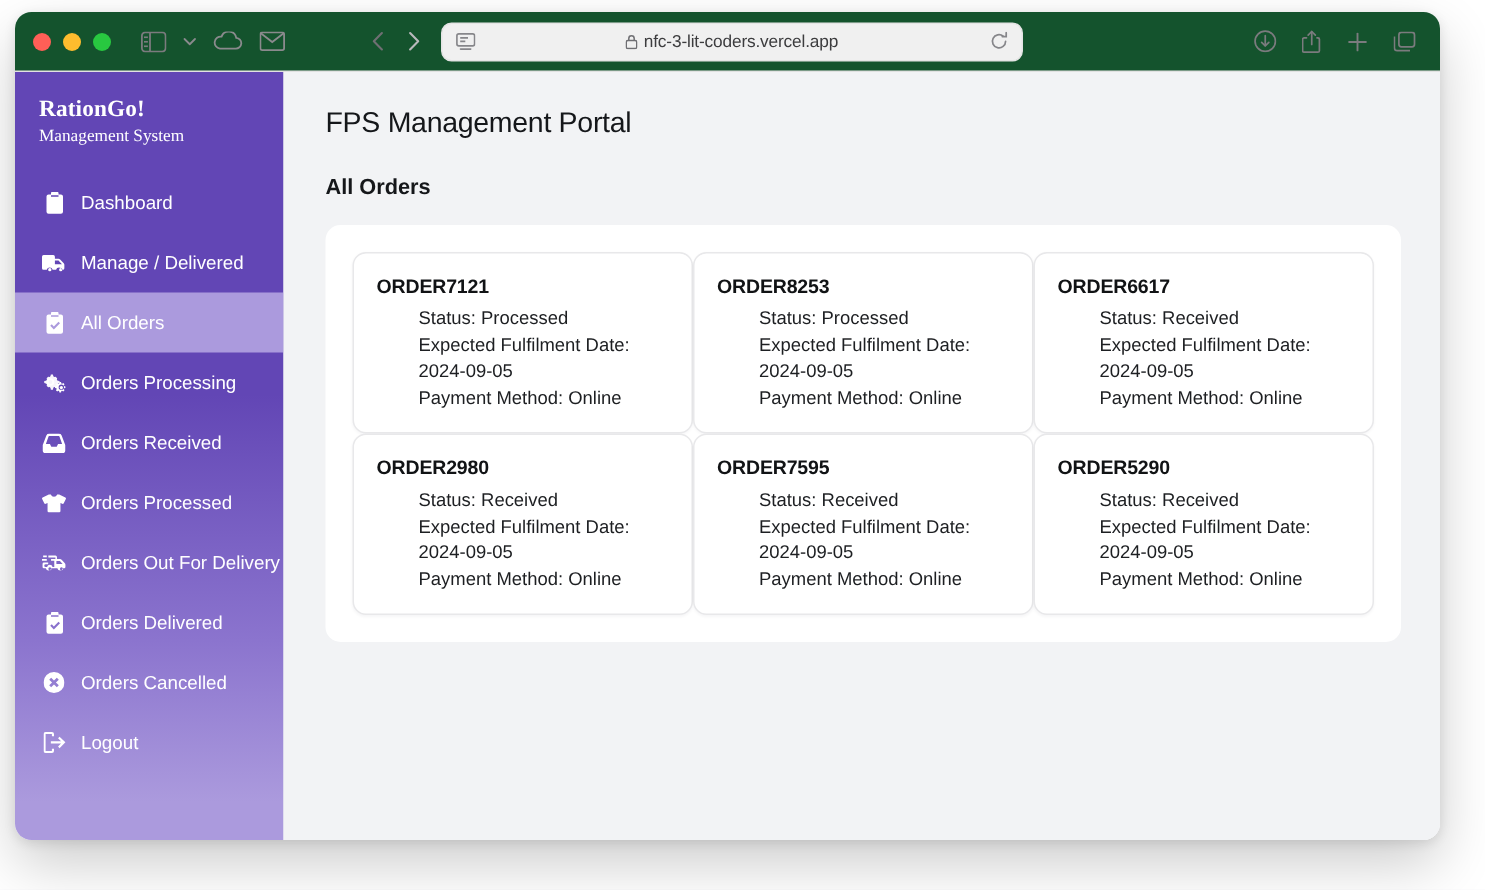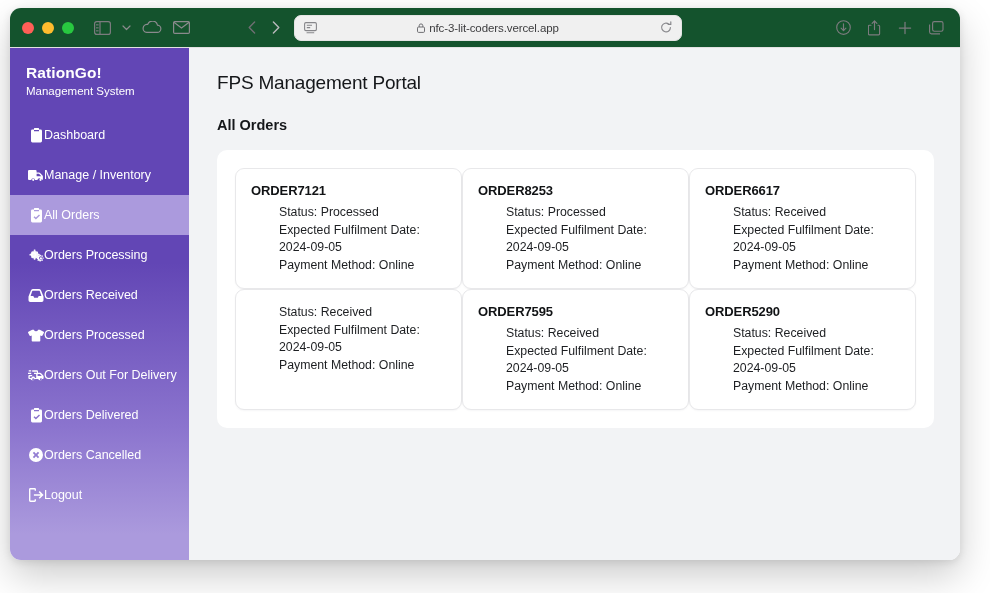--- a/index.html
+++ b/index.html
@@ -96,30 +96,30 @@
 
   
   .sidebar {
     width: 179px;
     min-width: 179px;
     background: linear-gradient(180deg, #6246b5 0%, #6246b5 42%, #8b74ce 74%, #ab9add 95%, #ab9add 100%);
     display: flex;
     flex-direction: column;
     color: #ffffff;
   }
-  .brand { padding: 16px 0 18px 16px; }
+  .brand { padding: 16px 0 18px 16px; font-family: Liberation Serif, serif; }
   .brand-title { font-size: 15.5px; font-weight: bold; letter-spacing: 0.1px; }
   .brand-sub { font-size: 11.5px; margin-top: 3px; font-weight: normal; }
 
   .nav { display: flex; flex-direction: column; }
   .nav-item {
     height: 40px;
     display: flex;
     align-items: center;
-    gap: 0;
+    gap: 10px;
     padding-left: 18px;
     font-size: 12.5px;
     color: #ffffff;
     cursor: pointer;
   }
   .nav-item.active { background: #ab9add; }
   .nav-icon {
     width: 16px;
     display: inline-flex;
     align-items: center;
@@ -300,21 +300,21 @@
               </svg>
             </span>
             <span>Dashboard</span>
           </div>
           <div class="nav-item">
             <span class="nav-icon">
               <svg width="16" height="13" viewBox="0 0 16 13" fill="#ffffff">
                 <path d="M0 2.1A1.1 1.1 0 0 1 1.1 1h6.4a1.1 1.1 0 0 1 1.1 1.1v1.4h2.3a1.6 1.6 0 0 1 1.2.5l2.4 2.5a1.5 1.5 0 0 1 .4 1v2.4a1 1 0 0 1-1 1h-.6a2 2 0 0 0-3.9 0H7.1a2 2 0 0 0-3.9 0H1a1 1 0 0 1-1-1zm8.6 2.6v2.5h4.7l-2.3-2.5zM5.2 11.9a1.1 1.1 0 1 0 0-2.2 1.1 1.1 0 0 0 0 2.2zm7.3 0a1.1 1.1 0 1 0 0-2.2 1.1 1.1 0 0 0 0 2.2z"></path>
               </svg>
             </span>
-            <span>Manage / Inventory</span>
+            <span>Manage / Delivered</span>
           </div>
           <div class="nav-item active">
             <span class="nav-icon">
               <svg width="13" height="15" viewBox="0 0 13 15" fill="#ffffff">
                 <path d="M9 1.6h1.6A1.4 1.4 0 0 1 12 3v10.1a1.4 1.4 0 0 1-1.4 1.4H2.4A1.4 1.4 0 0 1 1 13.1V3a1.4 1.4 0 0 1 1.4-1.4H4V3.2h5zM4.6 0h3.8A.6.6 0 0 1 9 .6v1.5H4V.6A.6.6 0 0 1 4.6 0zM5.9 11.6l4.1-4.1-1-1-3.1 3.1-1.4-1.4-1 1z"></path>
               </svg>
             </span>
             <span>All Orders</span>
           </div>
           <div class="nav-item">
@@ -396,20 +396,21 @@
             <div class="order-line"><span>Expected Fulfilment Date:</span> <span>2024-09-05</span></div>
             <div class="order-line"><span>Payment Method:</span> <span>Online</span></div>
           </div>
           <div class="order-card">
             <div class="order-id">ORDER6617</div>
             <div class="order-line"><span>Status:</span> <span>Received</span></div>
             <div class="order-line"><span>Expected Fulfilment Date:</span> <span>2024-09-05</span></div>
             <div class="order-line"><span>Payment Method:</span> <span>Online</span></div>
           </div>
           <div class="order-card">
+            <div class="order-id">ORDER2980</div>
             <div class="order-line"><span>Status:</span> <span>Received</span></div>
             <div class="order-line"><span>Expected Fulfilment Date:</span> <span>2024-09-05</span></div>
             <div class="order-line"><span>Payment Method:</span> <span>Online</span></div>
           </div>
           <div class="order-card">
             <div class="order-id">ORDER7595</div>
             <div class="order-line"><span>Status:</span> <span>Received</span></div>
             <div class="order-line"><span>Expected Fulfilment Date:</span> <span>2024-09-05</span></div>
             <div class="order-line"><span>Payment Method:</span> <span>Online</span></div>
           </div>

